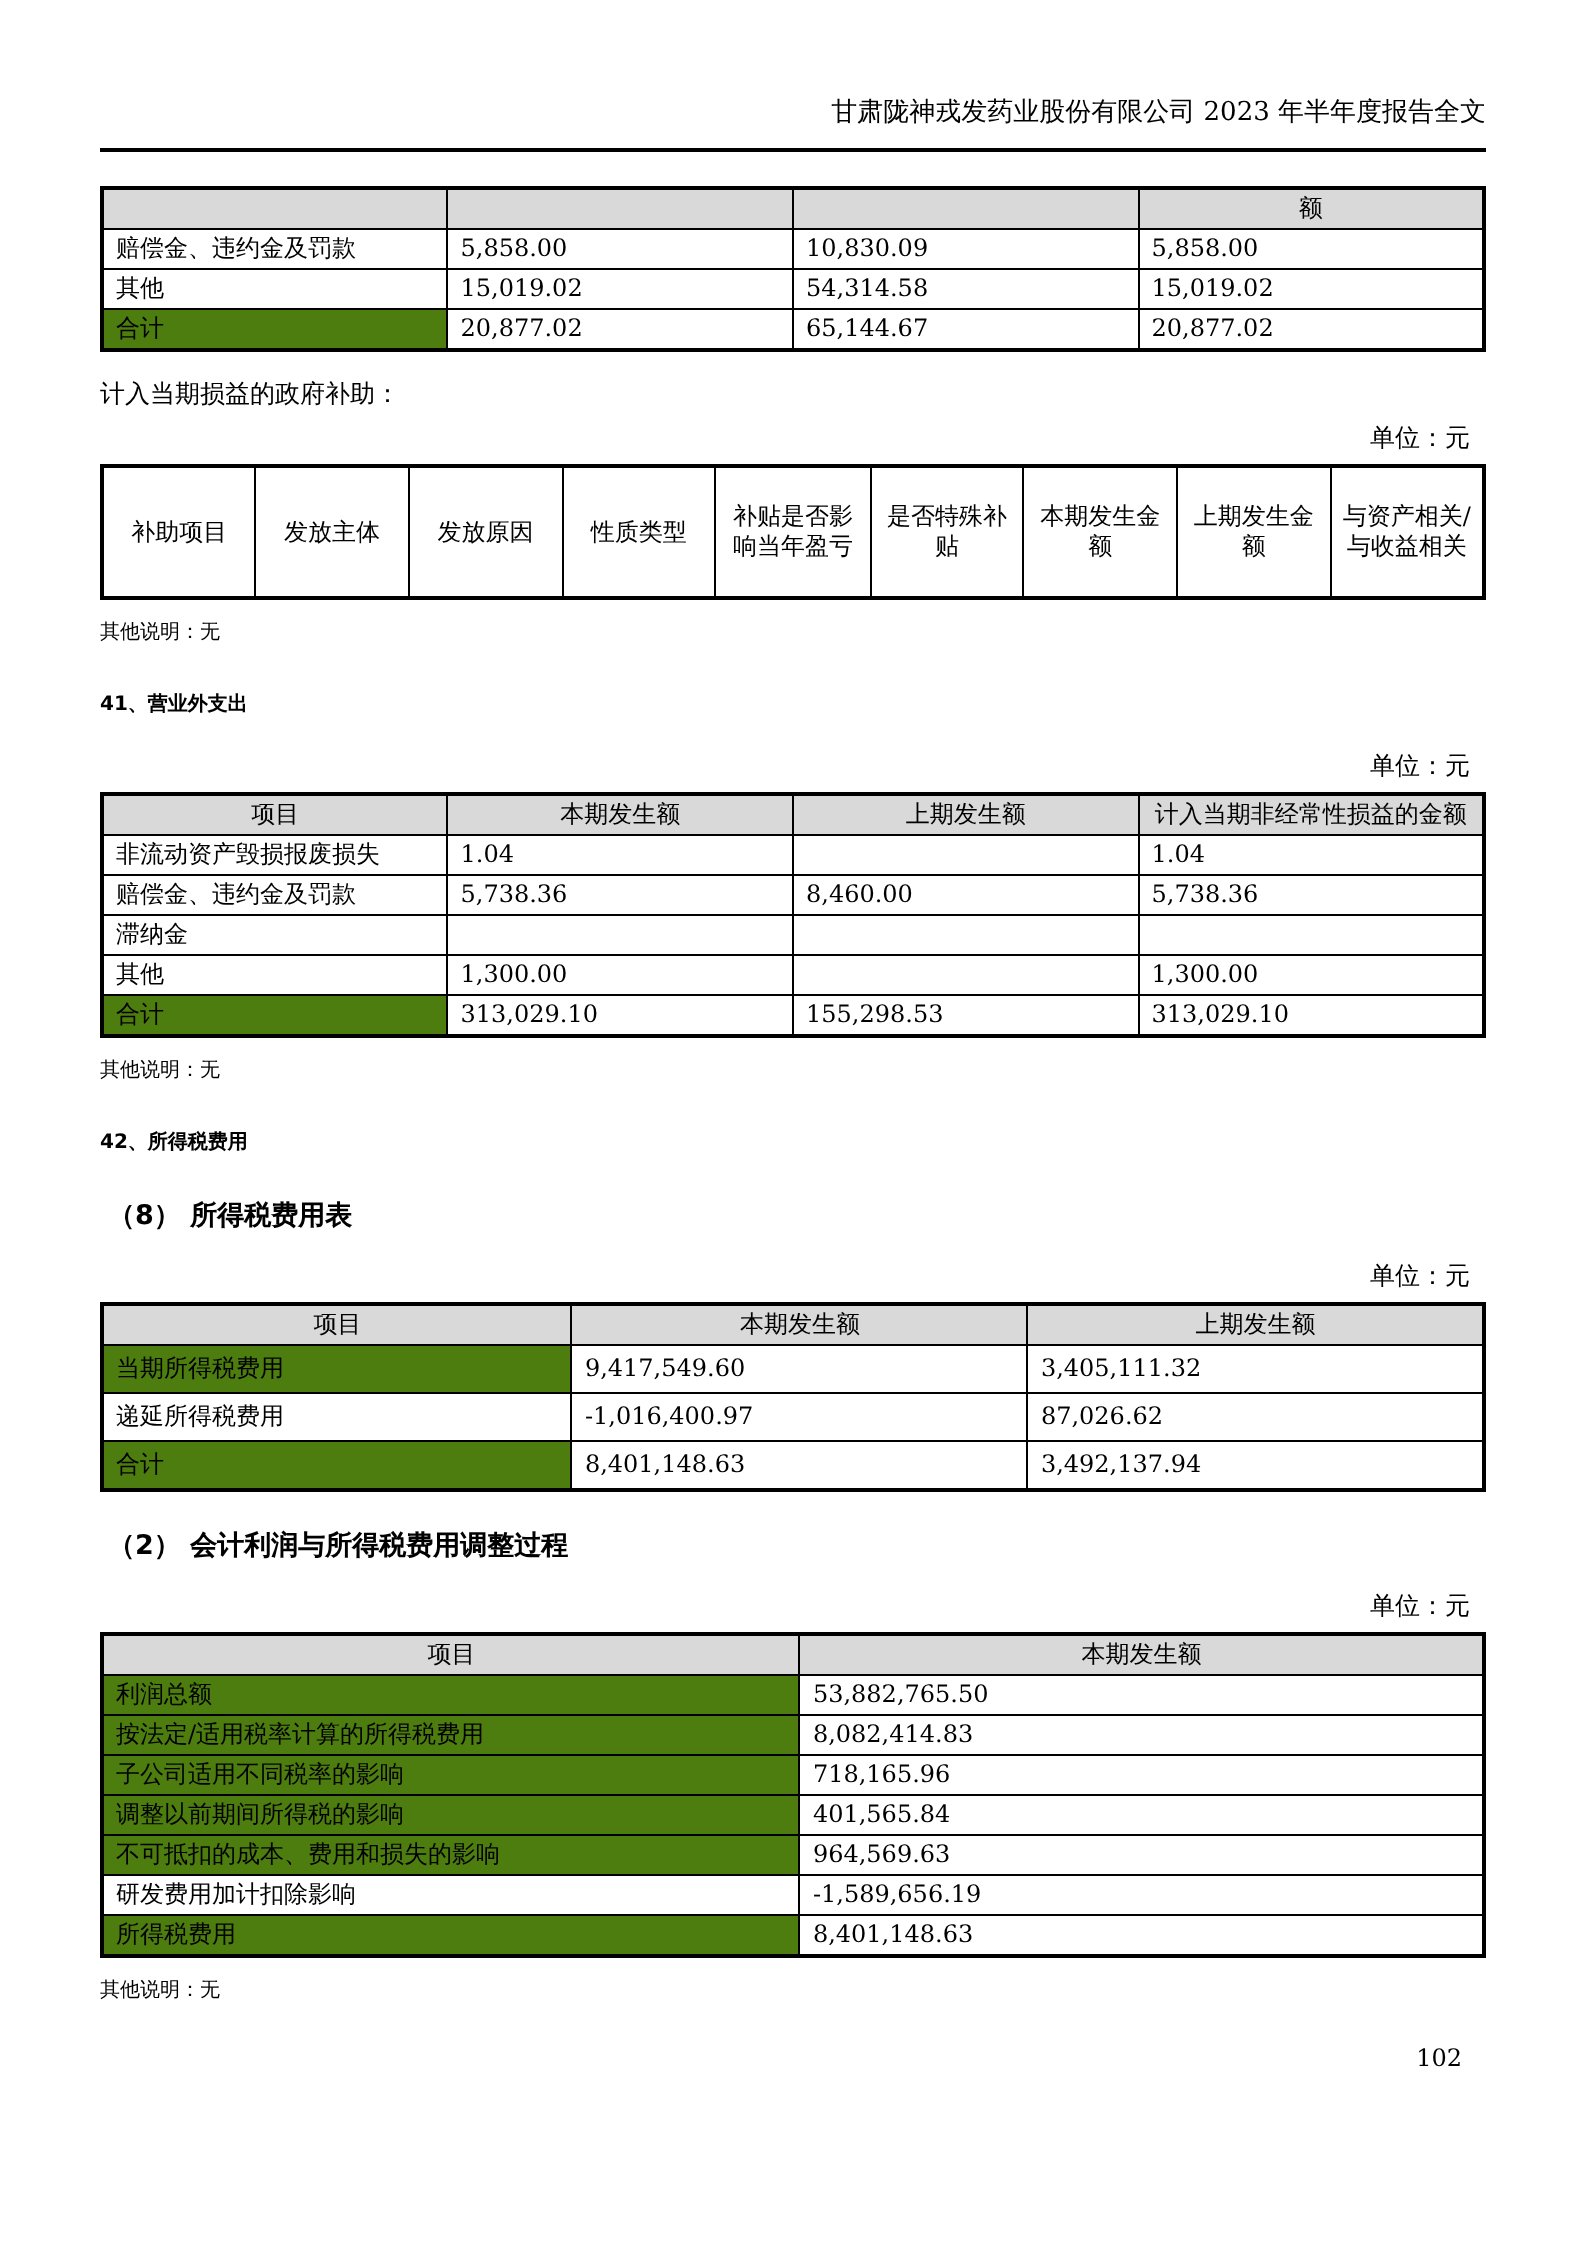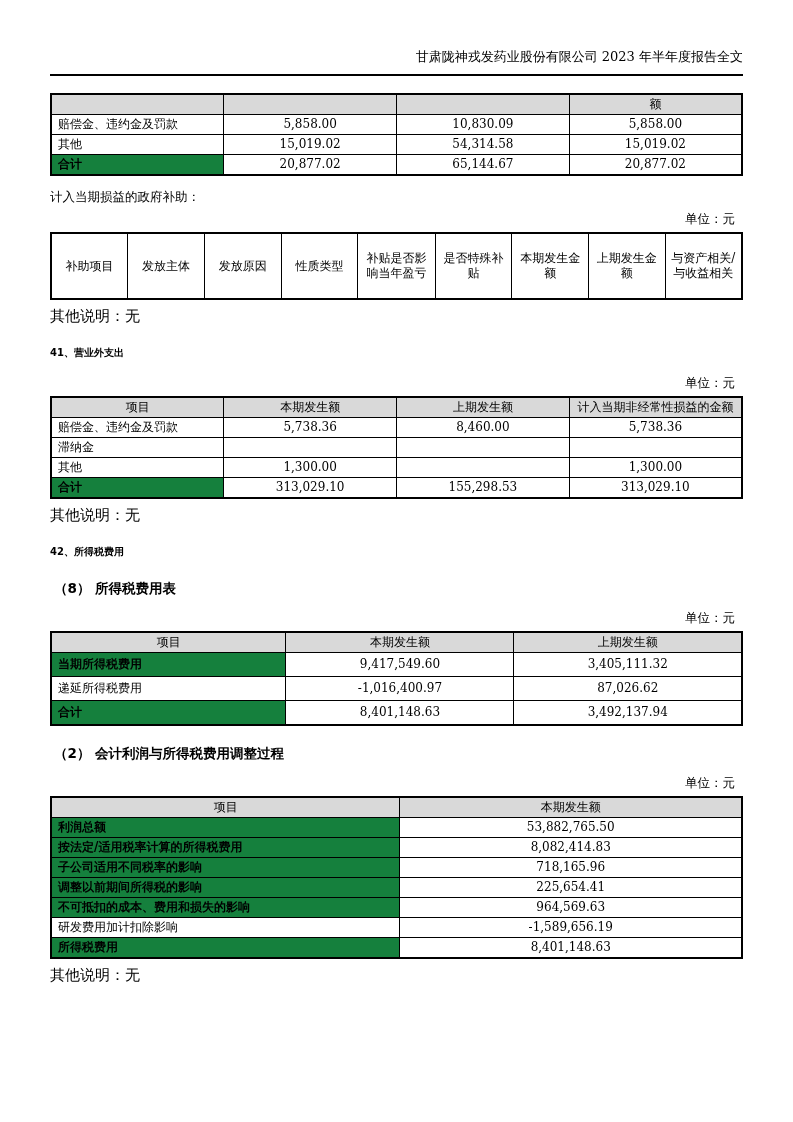--- a/index.html
+++ b/index.html
@@ -14,31 +14,31 @@
   .doc-header{
     font-size:13px;line-height:17px;text-align:right;
     padding-bottom:9px;border-bottom:2px solid #000;margin-bottom:17px;
   }
 
   
   table{width:100%;border-collapse:collapse;table-layout:fixed;font-size:12px;border:2px solid #000;}
   th,td{border:1px solid #000;padding:2px 6px;line-height:15px;vertical-align:middle;word-break:break-all;}
   th{font-weight:normal;text-align:center;}
   tr.shaded th{background:#d9d9d9;}
-  td.shaded{background:#15803d;font-weight:bold;}
+  td.shaded{background:#4d7c0f;}
   td.lab{text-align:left;}
-  td.num{text-align:center;}
+  td.num{text-align:left;}
 
   .t-subsidy th{height:60px;padding:2px 4px;}
   .t-income td{padding:4px 6px;}
 
   
   .body-text{font-size:12.5px;line-height:17px;margin:12px 0 0;}
   .unit{font-size:12.5px;line-height:16px;text-align:right;padding-right:8px;margin-top:6px;}
-  .note{font-size:15px;line-height:17px;margin-top:8px;}
+  .note{font-size:10px;line-height:17px;margin-top:8px;}
   .h-sec{
     font-family:"DejaVu Sans","Liberation Sans",sans-serif;
     font-weight:bold;font-size:10px;line-height:19px;margin:18px 0 0;
   }
   .h-sub{
     font-family:"DejaVu Sans","Liberation Sans",sans-serif;
     font-weight:bold;font-size:13.5px;line-height:18px;margin:18px 0 0;padding-left:4px;
   }
   .mt-table{margin-top:5px;}
   .mt-unit{margin-top:13px;}
@@ -138,20 +138,26 @@
       <thead>
         <tr class="shaded">
           <th>项目</th>
           <th>本期发生额</th>
           <th>上期发生额</th>
           <th>计入当期非经常性损益的金额</th>
         </tr>
       </thead>
       <tbody>
         <tr>
+          <td class="lab">非流动资产毁损报废损失</td>
+          <td class="num">1.04</td>
+          <td class="num"></td>
+          <td class="num">1.04</td>
+        </tr>
+        <tr>
           <td class="lab">赔偿金、违约金及罚款</td>
           <td class="num">5,738.36</td>
           <td class="num">8,460.00</td>
           <td class="num">5,738.36</td>
         </tr>
         <tr>
           <td class="lab">滞纳金</td>
           <td class="num"></td>
           <td class="num"></td>
           <td class="num"></td>
@@ -234,33 +240,34 @@
         <tr>
           <td class="lab shaded">按法定/适用税率计算的所得税费用</td>
           <td class="num">8,082,414.83</td>
         </tr>
         <tr>
           <td class="lab shaded">子公司适用不同税率的影响</td>
           <td class="num">718,165.96</td>
         </tr>
         <tr>
           <td class="lab shaded">调整以前期间所得税的影响</td>
-          <td class="num">225,654.41</td>
+          <td class="num">401,565.84</td>
         </tr>
         <tr>
           <td class="lab shaded">不可抵扣的成本、费用和损失的影响</td>
           <td class="num">964,569.63</td>
         </tr>
         <tr>
           <td class="lab">研发费用加计扣除影响</td>
           <td class="num">-1,589,656.19</td>
         </tr>
         <tr>
           <td class="lab shaded">所得税费用</td>
           <td class="num">8,401,148.63</td>
         </tr>
       </tbody>
     </table>
 
   <p class="note">其他说明：无</p>
 
+  <div class="pageno">102</div>
 
 </div>
 
 </body></html>

